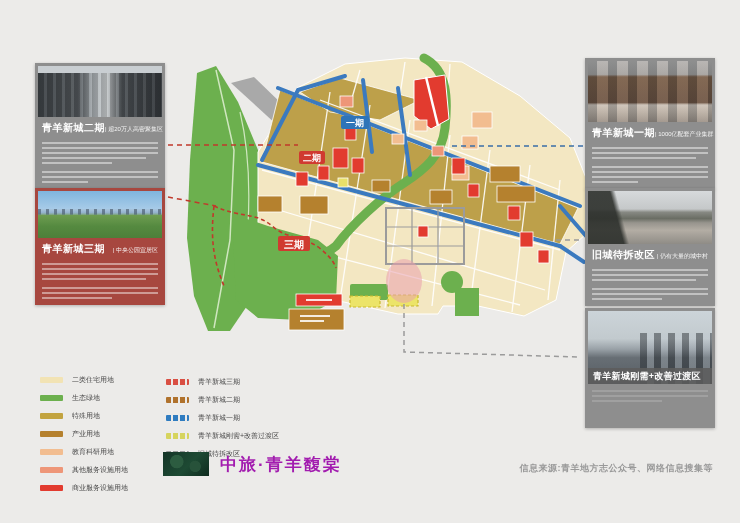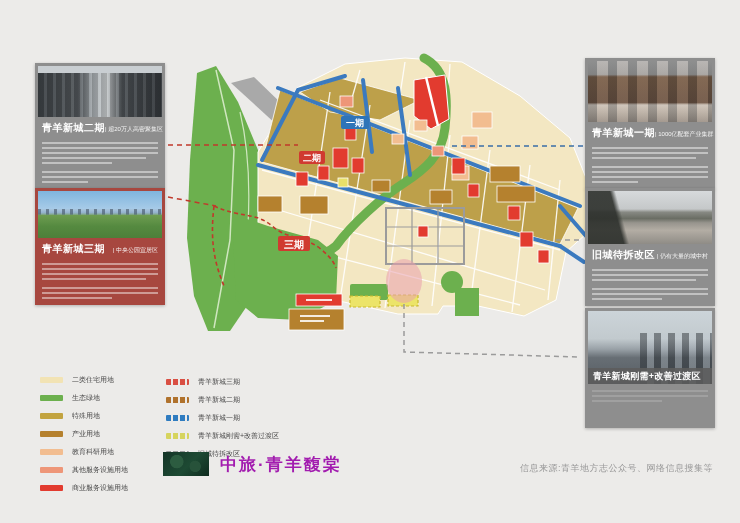--- a/index.html
+++ b/index.html
@@ -46,21 +46,21 @@
   .sw1{background:var(--c);}
   .sw2{background:repeating-linear-gradient(90deg,var(--c) 0 5px,#ecebe9 5px 7px);}
   .llabel{font-size:7px;color:#4a4a4a;white-space:nowrap;}
   
   .logo{position:absolute;left:163px;top:452px;display:flex;align-items:center;}
   .logomark{width:46px;height:24px;margin-right:11px;background:
       radial-gradient(circle at 30% 40%,#2c5c40 0 18%,rgba(0,0,0,0) 20%),
       radial-gradient(circle at 70% 60%,#27523a 0 15%,rgba(0,0,0,0) 17%),
       linear-gradient(135deg,#143427 0%,#1d4a33 55%,#0f2b1f 100%);}
   .logotext{font-size:17px;font-weight:bold;color:#a21caf;letter-spacing:2px;white-space:nowrap;}
-  .source{position:absolute;right:27px;top:462px;font-size:9px;color:#999;letter-spacing:.5px;}
+  .source{position:absolute;right:27px;top:462px;font-size:9px;color:#999;letter-spacing:.5px;font-weight:bold;}
   svg text{font-family:"Liberation Sans","DejaVu Sans",sans-serif;}
 </style>
 </head>
 <body>
 
 <div class="stage">
 
   <svg width="740" height="523" viewBox="0 0 740 523" style="position:absolute;left:0;top:0;">
 
     <g>

